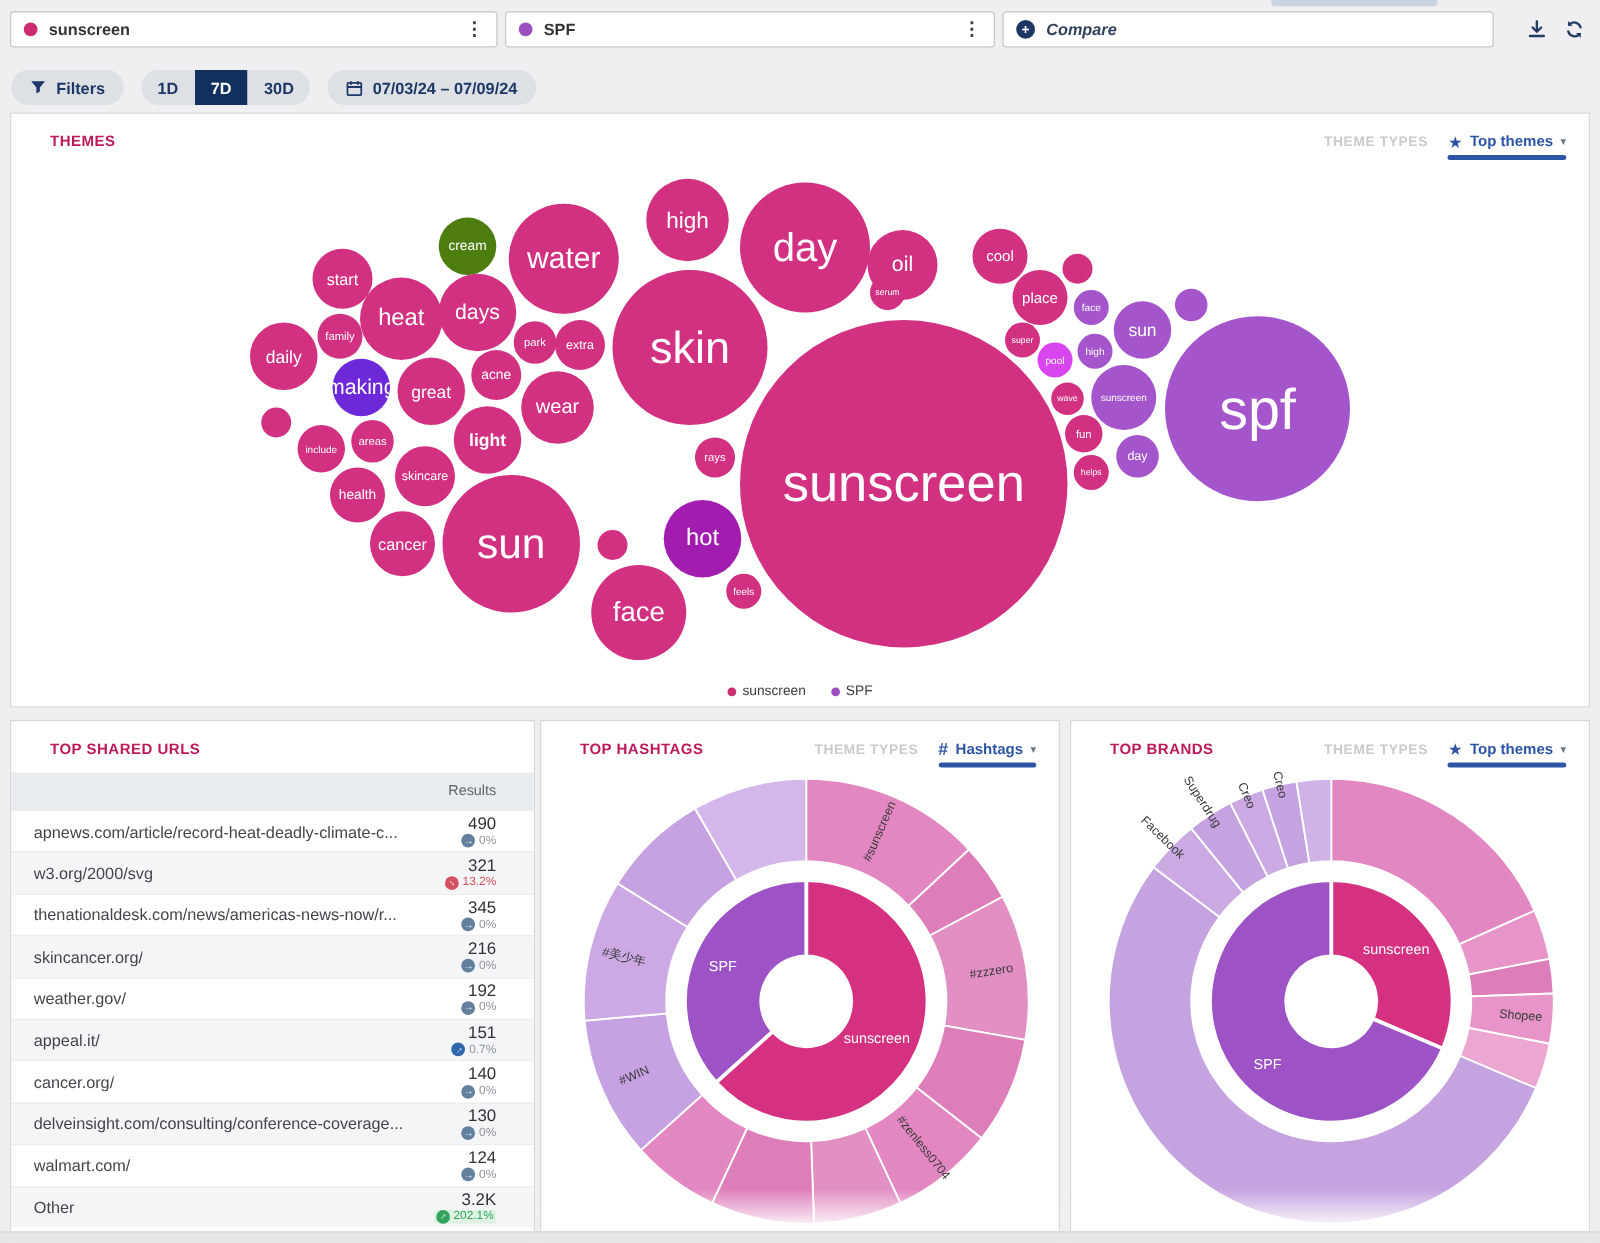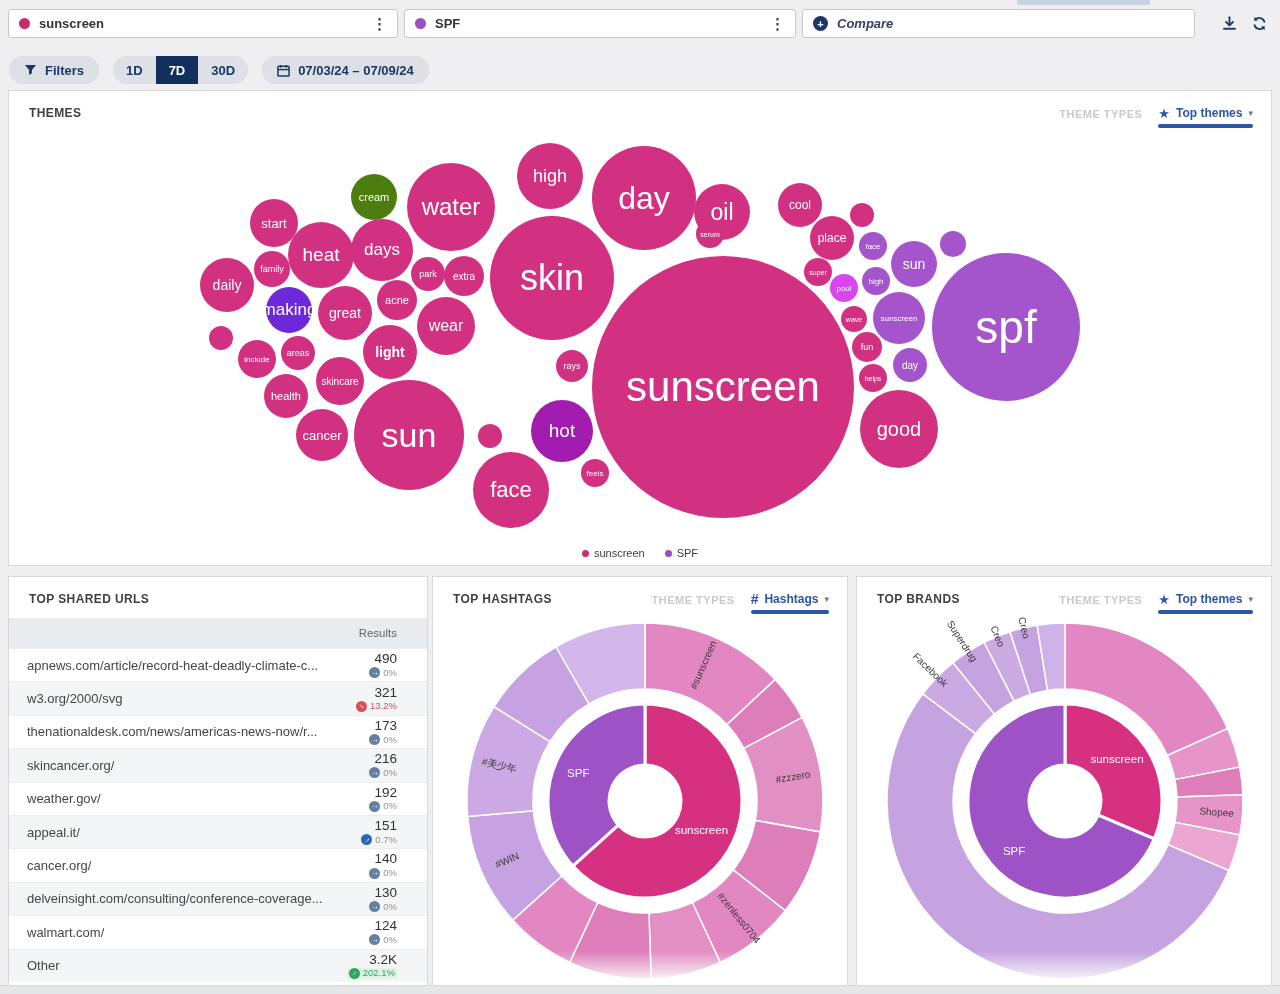--- a/index.html
+++ b/index.html
@@ -24,21 +24,21 @@
   .pill{height:28px;border-radius:14px;background:#dde0e5;display:flex;align-items:center;padding:0 15px;gap:8px;color:#1c3765;font-weight:bold;font-size:13px;cursor:pointer}
   .seg{display:flex;border-radius:14px;overflow:hidden}
   .seg-item{height:28px;padding:0 13px;background:#dde0e5;display:flex;align-items:center;font-weight:bold;font-size:13px;color:#1c3765;cursor:pointer}
   .seg-item.active{background:#12305e;color:#fff}
   
   .panel{position:absolute;background:#fff;border:1px solid #d8d8d9;box-sizing:border-box}
   #themes-panel{left:8px;top:90px;width:1264px;height:476px}
   #urls-panel{left:8px;top:576px;width:420px;height:418px;overflow:hidden}
   #hashtags-panel{left:432px;top:576px;width:416px;height:418px;overflow:hidden}
   #brands-panel{left:856px;top:576px;width:416px;height:418px;overflow:hidden}
-  .panel-title{position:absolute;left:20px;top:15px;font-size:12px;font-weight:bold;color:#404040;letter-spacing:.4px}
+  .panel-title{position:absolute;left:31px;top:15px;font-size:12px;font-weight:bold;color:#be185d;letter-spacing:.4px}
   .selector-wrap{position:absolute;right:18px;top:15px;display:flex;align-items:flex-start;gap:16px}
   .theme-types{font-size:11px;font-weight:bold;color:#c9cacc;letter-spacing:.5px;margin-top:2px}
   .selector{display:flex;flex-direction:column;cursor:pointer}
   .selector-row{display:flex;align-items:center;gap:6px}
   .sel-icon{color:#2d55a5;font-size:13px;line-height:1}
   .hash-icon{color:#2d55a5;font-size:14px;font-weight:bold;line-height:1}
   .sel-label{font-size:12px;font-weight:bold;color:#2d55a5}
   .chev{font-size:9px;color:#6b7685}
   .selector-underline{height:4px;background:#2d55a5;border-radius:2px;margin-top:4px}
   
@@ -147,21 +147,21 @@
       </div>
       <div class="selector-underline"></div>
     </div>
   </div>
   <div id="bubble-area">
       <div class="bubble" style="left: 241px; top: 108px; width: 48px; height: 48px; font-size: 13px; background: rgb(210, 49, 129);">start</div>
       <div class="bubble" style="left: 342px; top: 83px; width: 46px; height: 46px; font-size: 11px; background: #4d7c0f;">cream</div>
       <div class="bubble" style="left: 398px; top: 72px; width: 88px; height: 88px; font-size: 24px; background: rgb(210, 49, 129);">water</div>
       <div class="bubble" style="left: 508px; top: 52px; width: 66px; height: 66px; font-size: 18px; background: rgb(210, 49, 129);">high</div>
       <div class="bubble" style="left: 583px; top: 55px; width: 104px; height: 104px; font-size: 32px; background: rgb(210, 49, 129);">day</div>
-      <div class="bubble" style="left: 685px; top: 93px; width: 56px; height: 56px; font-size: 23px; background: rgb(210, 49, 129);">oil</div>
+      <div class="bubble" style="left: 685px; top: 93px; width: 56px; height: 56px; font-size: 17px; background: rgb(210, 49, 129);">oil</div>
       <div class="bubble" style="left: 769px; top: 92px; width: 44px; height: 44px; font-size: 12px; background: rgb(210, 49, 129);">cool</div>
       <div class="bubble" style="left: 687px; top: 129px; width: 28px; height: 28px; font-size: 7px; background: rgb(210, 49, 129);">serum</div>
       <div class="bubble" style="left: 801px; top: 125px; width: 44px; height: 44px; font-size: 12px; background: rgb(210, 49, 129);">place</div>
       <div class="bubble" style="left: 841px; top: 112px; width: 24px; height: 24px; font-size: 0px; background: rgb(210, 49, 129);"></div>
       <div class="bubble" style="left: 279px; top: 131px; width: 66px; height: 66px; font-size: 19px; background: rgb(210, 49, 129);">heat</div>
       <div class="bubble" style="left: 342px; top: 128px; width: 62px; height: 62px; font-size: 17px; background: rgb(210, 49, 129);">days</div>
       <div class="bubble" style="left: 245px; top: 160px; width: 36px; height: 36px; font-size: 9px; background: rgb(210, 49, 129);">family</div>
       <div class="bubble" style="left: 191px; top: 167px; width: 54px; height: 54px; font-size: 14px; background: rgb(210, 49, 129);">daily</div>
       <div class="bubble" style="left: 402px; top: 166px; width: 34px; height: 34px; font-size: 9px; background: rgb(210, 49, 129);">park</div>
       <div class="bubble" style="left: 435px; top: 165px; width: 40px; height: 40px; font-size: 10px; background: rgb(210, 49, 129);">extra</div>
@@ -180,21 +180,20 @@
       <div class="bubble" style="left: 843px; top: 241px; width: 30px; height: 30px; font-size: 9px; background: rgb(210, 49, 129);">fun</div>
       <div class="bubble" style="left: 307px; top: 266px; width: 48px; height: 48px; font-size: 10px; background: rgb(210, 49, 129);">skincare</div>
       <div class="bubble" style="left: 255px; top: 283px; width: 44px; height: 44px; font-size: 11px; background: rgb(210, 49, 129);">health</div>
       <div class="bubble" style="left: 547px; top: 259px; width: 32px; height: 32px; font-size: 9px; background: rgb(210, 49, 129);">rays</div>
       <div class="bubble" style="left: 850px; top: 273px; width: 28px; height: 28px; font-size: 7px; background: rgb(210, 49, 129);">helps</div>
       <div class="bubble" style="left: 583px; top: 165px; width: 262px; height: 262px; font-size: 42px; background: rgb(210, 49, 129);">sunscreen</div>
       <div class="bubble" style="left: 287px; top: 318px; width: 52px; height: 52px; font-size: 13px; background: rgb(210, 49, 129);">cancer</div>
       <div class="bubble" style="left: 345px; top: 289px; width: 110px; height: 110px; font-size: 34px; background: rgb(210, 49, 129);">sun</div>
       <div class="bubble" style="left: 469px; top: 333px; width: 24px; height: 24px; font-size: 0px; background: rgb(210, 49, 129);"></div>
       <div class="bubble" style="left: 522px; top: 309px; width: 62px; height: 62px; font-size: 19px; background: #a21caf;">hot</div>
-      <div class="bubble" style="left: 851px; top: 299px; width: 78px; height: 78px; font-size: 20px; background: rgb(210, 49, 129);">good</div>
       <div class="bubble" style="left: 464px; top: 361px; width: 76px; height: 76px; font-size: 22px; background: rgb(210, 49, 129);">face</div>
       <div class="bubble" style="left: 572px; top: 368px; width: 28px; height: 28px; font-size: 8px; background: rgb(210, 49, 129);">feels</div>
       <div class="bubble" style="left: 850px; top: 141px; width: 28px; height: 28px; font-size: 8px; background: rgb(164, 85, 204);">face</div>
       <div class="bubble" style="left: 931px; top: 140px; width: 26px; height: 26px; font-size: 0px; background: rgb(164, 85, 204);"></div>
       <div class="bubble" style="left: 882px; top: 150px; width: 46px; height: 46px; font-size: 14px; background: rgb(164, 85, 204);">sun</div>
       <div class="bubble" style="left: 853px; top: 176px; width: 28px; height: 28px; font-size: 8px; background: rgb(164, 85, 204);">high</div>
       <div class="bubble" style="left: 864px; top: 201px; width: 52px; height: 52px; font-size: 8px; background: rgb(164, 85, 204);">sunscreen</div>
       <div class="bubble" style="left: 923px; top: 162px; width: 148px; height: 148px; font-size: 46px; background: rgb(164, 85, 204);">spf</div>
       <div class="bubble" style="left: 884px; top: 257px; width: 34px; height: 34px; font-size: 10px; background: rgb(164, 85, 204);">day</div>
     </div>
@@ -236,21 +235,21 @@
             <span class="change-icon">
               <span class="glyph">→</span>
             </span>
             <span class="pct">13.2%</span>
           </div>
         </span>
       </div>
       <div class="url-row">
         <span class="url-text">thenationaldesk.com/news/americas-news-now/r...</span>
         <span class="result-cell">
-          <div class="result-value">173</div>
+          <div class="result-value">345</div>
           <div class="result-change t-flat">
             <span class="change-icon">
               <span class="glyph">→</span>
             </span>
             <span class="pct">0%</span>
           </div>
         </span>
       </div>
       <div class="url-row stripe">
         <span class="url-text">skincancer.org/</span>

